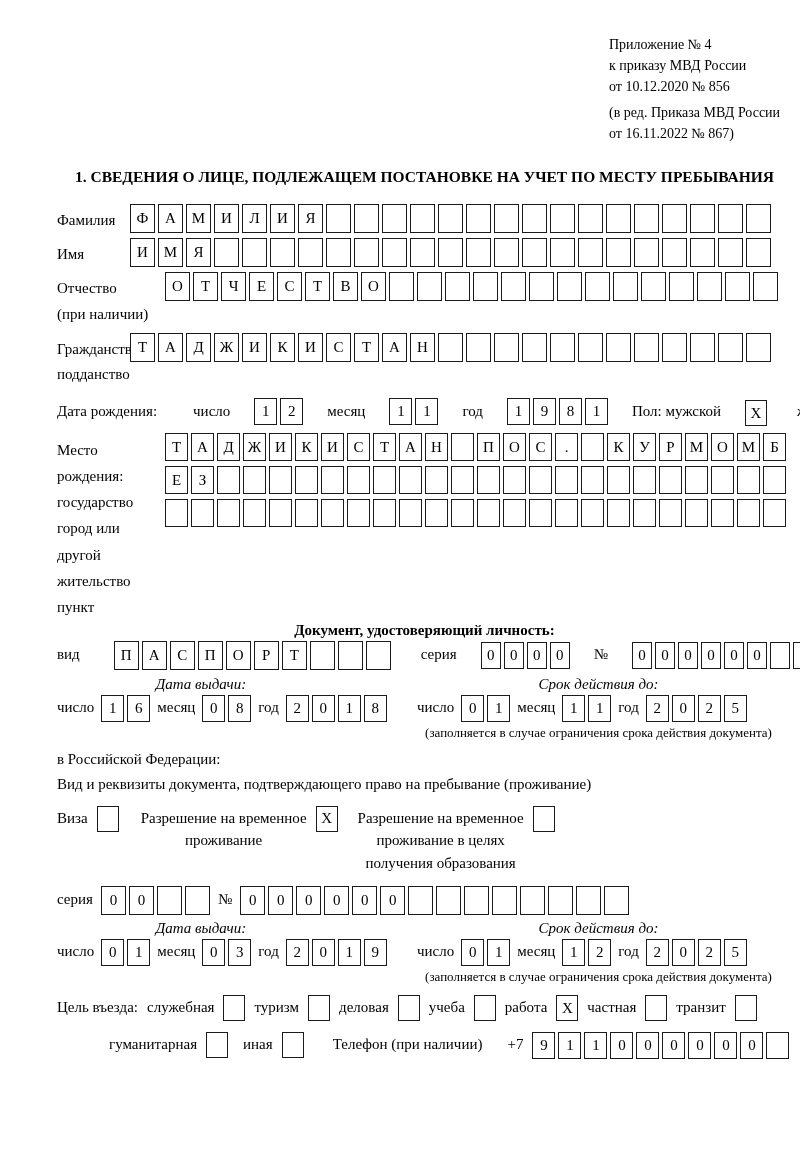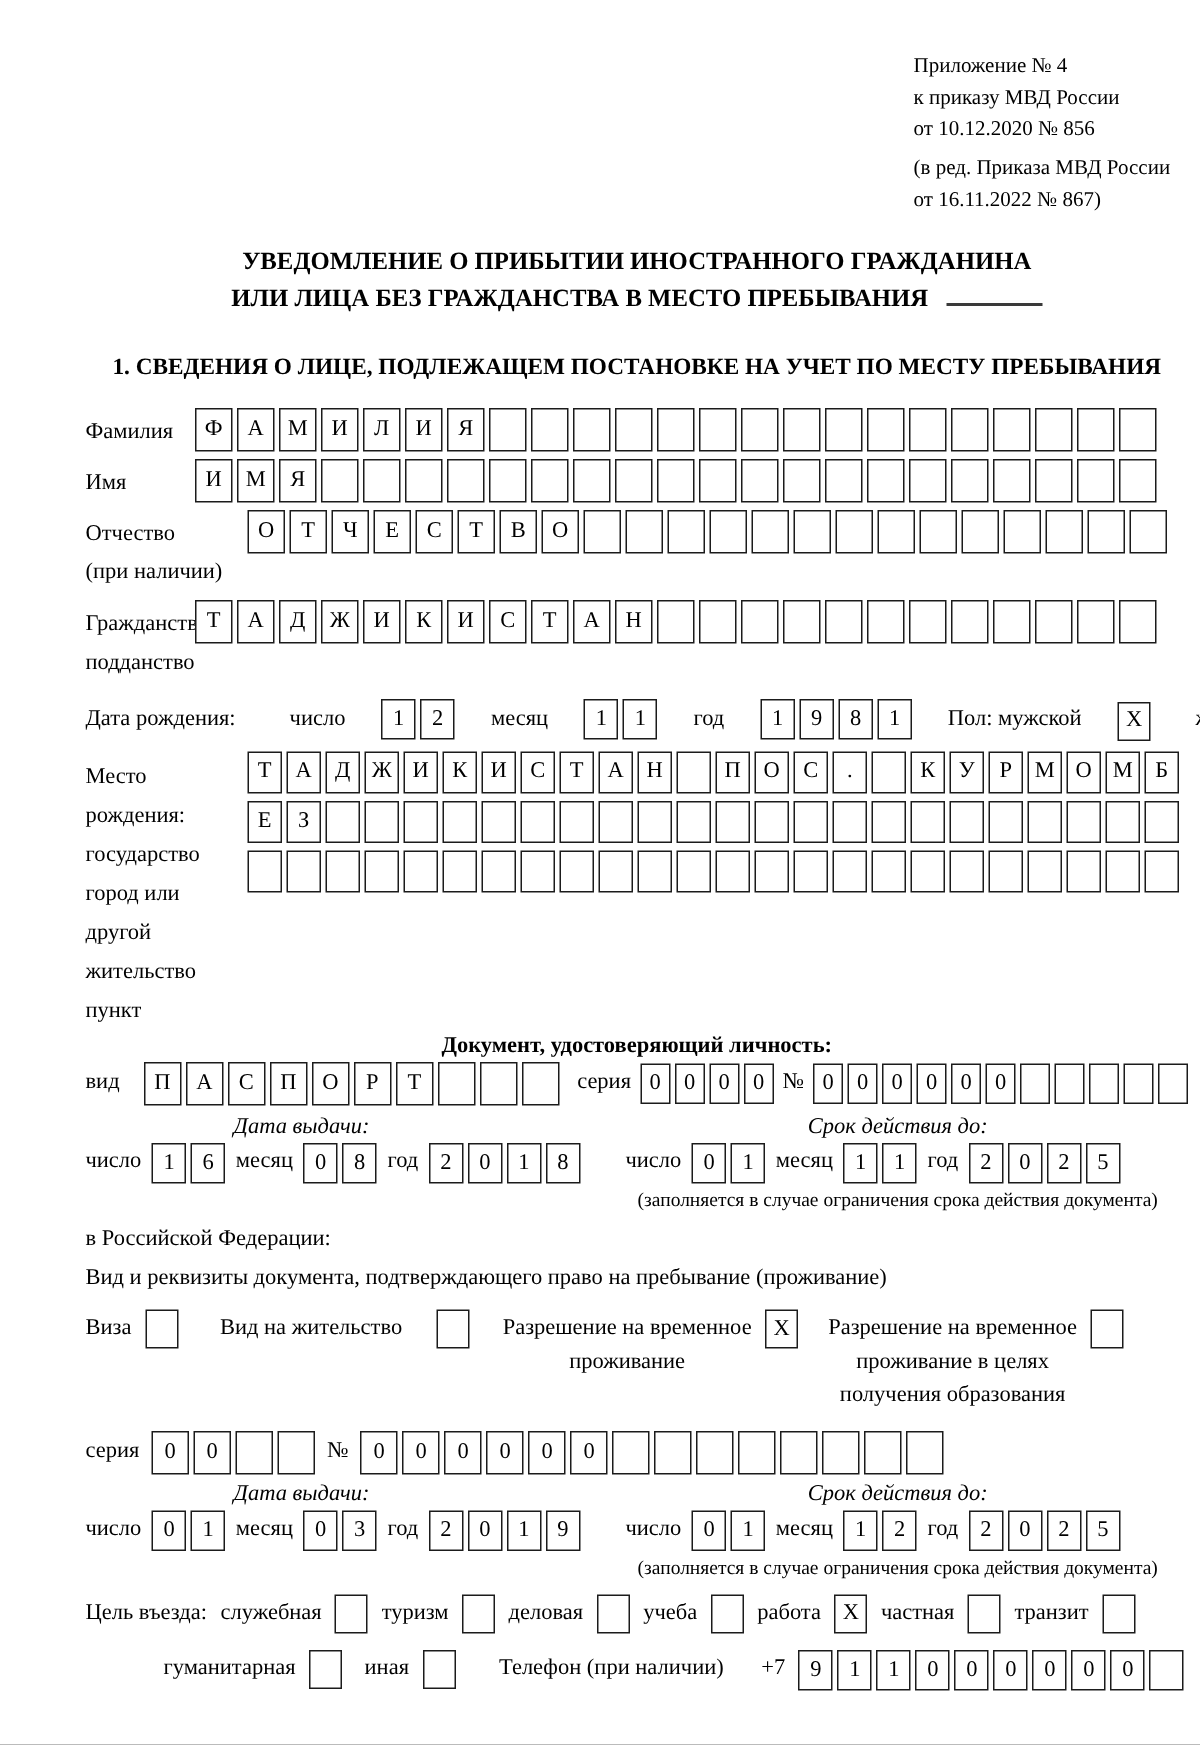--- a/index.html
+++ b/index.html
@@ -67,26 +67,20 @@
   <div class="top-right">
     <div>Приложение № 4</div>
     <div>к приказу МВД России</div>
     <div>от 10.12.2020 № 856</div>
     <div class="gap"></div>
     <div>(в ред. Приказа МВД России</div>
     <div>от 16.11.2022 № 867)</div>
   </div>
 
 
-  <div class="title">
-    <div>УВЕДОМЛЕНИЕ О ПРИБЫТИИ ИНОСТРАННОГО ГРАЖДАНИНА</div>
-    <div>
-      <span>ИЛИ ЛИЦА БЕЗ ГРАЖДАНСТВА В МЕСТО ПРЕБЫВАНИЯ</span><span class="blank-line"></span>
-    </div>
-  </div>
 
   <div class="section-heading" style="margin-top:24px;">1. СВЕДЕНИЯ О ЛИЦЕ, ПОДЛЕЖАЩЕМ ПОСТАНОВКЕ НА УЧЕТ ПО МЕСТУ ПРЕБЫВАНИЯ</div>
 
   <div class="row" style="margin-top:18px;">
     <div class="lbl w73">Фамилия</div>
     <div class="cells">
         <span class="cell">Ф</span>
         <span class="cell">А</span>
         <span class="cell">М</span>
         <span class="cell">И</span>
@@ -313,21 +307,21 @@
           <span class="cell"></span>
           <span class="cell"></span>
           <span class="cell"></span>
           <span class="cell"></span>
         </div>
     </div>
   </div>
 
   <div class="center-bold" style="margin-top:2px;">Документ, удостоверяющий личность:</div>
 
-  <div class="inline" style="margin-top:2px; gap:6px;">
+  <div class="inline" style="margin-top:2px; gap:24px;">
     <span class="t" style="margin-right:10px;">вид</span>
     <span class="cells">
         <span class="cell">П</span>
         <span class="cell">А</span>
         <span class="cell">С</span>
         <span class="cell">П</span>
         <span class="cell">О</span>
         <span class="cell">Р</span>
         <span class="cell">Т</span>
         <span class="cell"></span>
@@ -408,24 +402,20 @@
   <div style="margin-top:6px; line-height:1.7;">
     <div>в Российской Федерации:</div>
     <div>Вид и реквизиты документа, подтверждающего право на пребывание (проживание)</div>
   </div>
 
   <div class="opts" style="gap:14px;">
     <div class="opt">
       <span class="optlines">Виза</span>
       <span class="cbox"></span>
     </div>
-    <div class="opt" style="margin-left:14px;">
-      <span class="optlines">Вид на жительство</span>
-      <span class="cbox" style="margin-left:14px;"></span>
-    </div>
     <div class="opt" style="margin-left:8px;">
       <span class="optlines">
         <div>Разрешение на временное</div>
         <div>проживание</div>
       </span>
       <span class="cbox">X</span>
     </div>
     <div class="opt" style="margin-left:6px;">
       <span class="optlines">
         <div>Разрешение на временное</div>

